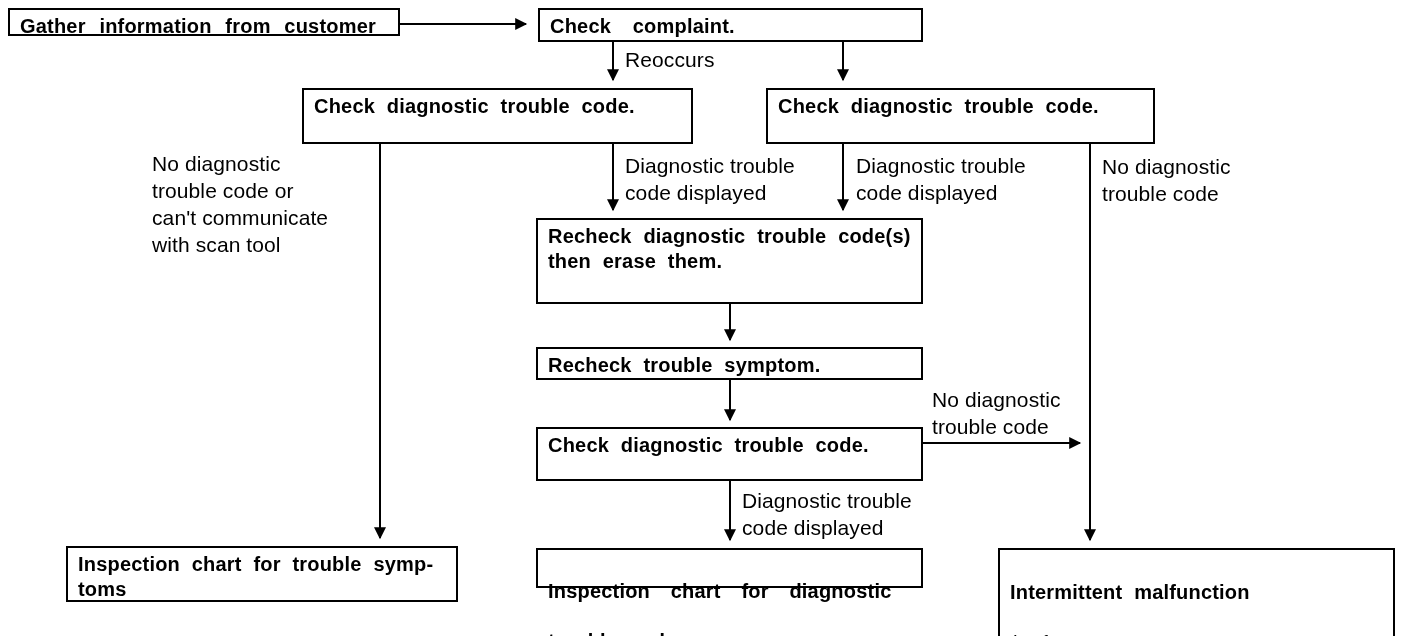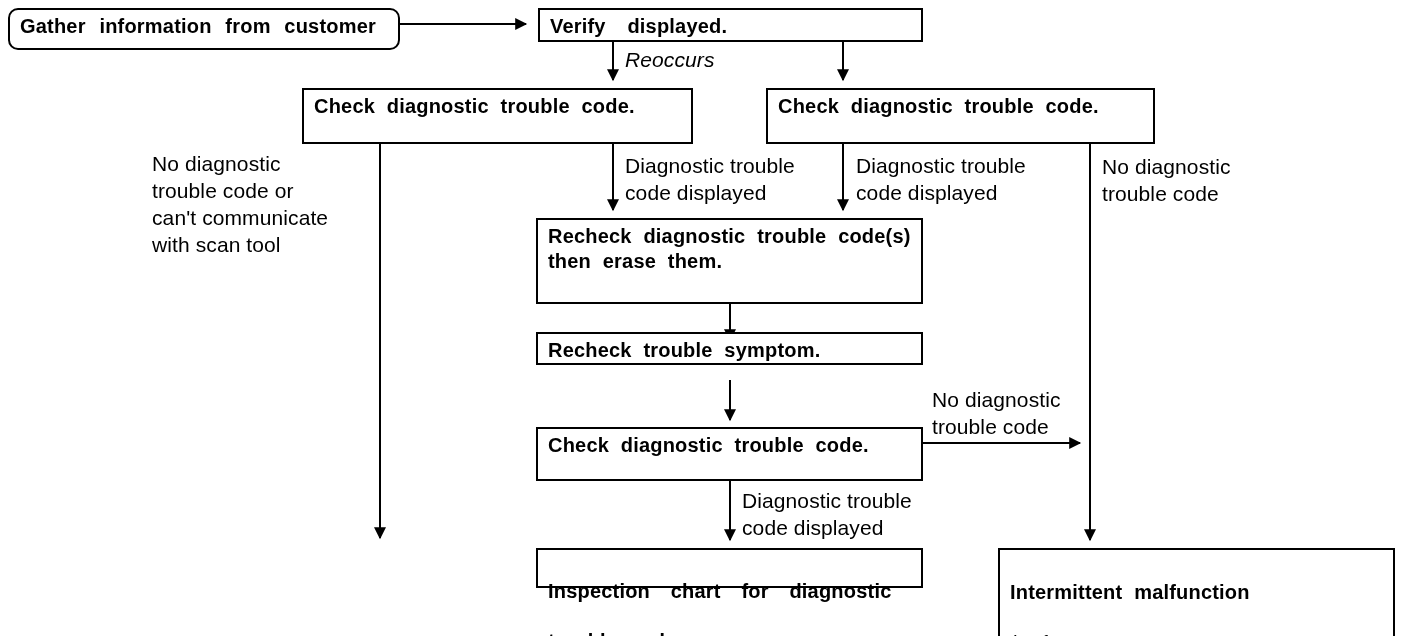--- a/index.html
+++ b/index.html
@@ -35,31 +35,31 @@
   .node .wide-words { word-spacing: 15px; }
   .node .regular { font-weight: 400; word-spacing: 3px; letter-spacing: 0; white-space: pre-line; line-height: 26px; }
   .edge-label {
     position: absolute;
     font-weight: 400;
     font-size: 21px;
     line-height: 27px;
     white-space: pre-line;
     letter-spacing: 0.1px;
   }
-  #node-gather  { left: 8px;   top: 8px;   width: 392px; height: 42px; word-spacing: 8px; border-radius: 10px; }
+  #node-gather  { left: 8px;   top: 8px;   width: 392px; height: 28px; word-spacing: 8px; }
   #node-verify  { left: 538px; top: 8px;   width: 385px; height: 34px; word-spacing: 16px; }
   #node-check-left  { left: 302px; top: 88px;  width: 391px; height: 56px; }
   #node-check-right { left: 766px; top: 88px;  width: 389px; height: 56px; }
   #node-recheck-codes   { left: 536px; top: 218px; width: 387px; height: 86px; }
-  #node-recheck-symptom { left: 536px; top: 332px; width: 387px; height: 33px; }
+  #node-recheck-symptom { left: 536px; top: 347px; width: 387px; height: 33px; }
   #node-check-mid       { left: 536px; top: 427px; width: 387px; height: 54px; }
   #node-inspection-symptoms { left: 66px;  top: 546px; width: 392px; height: 56px; }
   #node-inspection-dtc      { left: 536px; top: 548px; width: 387px; height: 40px; }
   #node-intermittent        { left: 998px; top: 548px; width: 397px; height: 99px; padding-top: 5px; }
-  #label-reoccurs          { left: 625px;  top: 46px; font-style: italic; }
+  #label-reoccurs          { left: 625px;  top: 46px; }
   #label-does-not-reoccur  { left: 856px;  top: 46px; }
   #label-no-dtc-left       { left: 152px;  top: 150px; }
   #label-dtc-displayed-left  { left: 625px; top: 152px; }
   #label-dtc-displayed-right { left: 856px; top: 152px; }
   #label-no-dtc-right      { left: 1102px; top: 153px; }
   #label-no-dtc-mid        { left: 932px;  top: 386px; }
   #label-dtc-displayed-bottom { left: 742px; top: 487px; }
 </style>
 </head>
 <body>
@@ -82,33 +82,35 @@
       <line x1="1090" y1="144" x2="1090" y2="540" marker-end="url(#arrow)"></line>
       <line x1="730" y1="298" x2="730" y2="340" marker-end="url(#arrow)"></line>
       <line x1="730" y1="380" x2="730" y2="420" marker-end="url(#arrow)"></line>
       <line x1="923" y1="443" x2="1080" y2="443" marker-end="url(#arrow)"></line>
       <line x1="730" y1="481" x2="730" y2="540" marker-end="url(#arrow)"></line>
     </g>
   </svg>
 
   <div class="node" id="node-gather">Gather information from customer</div>
 
-  <div class="node" id="node-verify">Verify displayed.</div>
+  <div class="node" id="node-verify">Check complaint.</div>
 
   <div class="node" id="node-check-left">Check diagnostic trouble code.</div>
 
   <div class="node" id="node-check-right">Check diagnostic trouble code.</div>
 
   <div class="node" id="node-recheck-codes">Recheck diagnostic trouble code(s)
 then erase them.</div>
 
   <div class="node" id="node-recheck-symptom">Recheck trouble symptom.</div>
 
   <div class="node" id="node-check-mid">Check diagnostic trouble code.</div>
 
+  <div class="node" id="node-inspection-symptoms">Inspection chart for trouble symp-
+toms</div>
 
   <div class="node" id="node-inspection-dtc">
     <span class="line wide-words">Inspection chart for diagnostic</span>
     <span class="line">trouble codes</span>
   </div>
 
   <div class="node" id="node-intermittent">
     <span class="line">Intermittent malfunction</span>
     <span class="line regular">(Refer to How to Cope
 with Intermittent Malfunctions.)</span>

